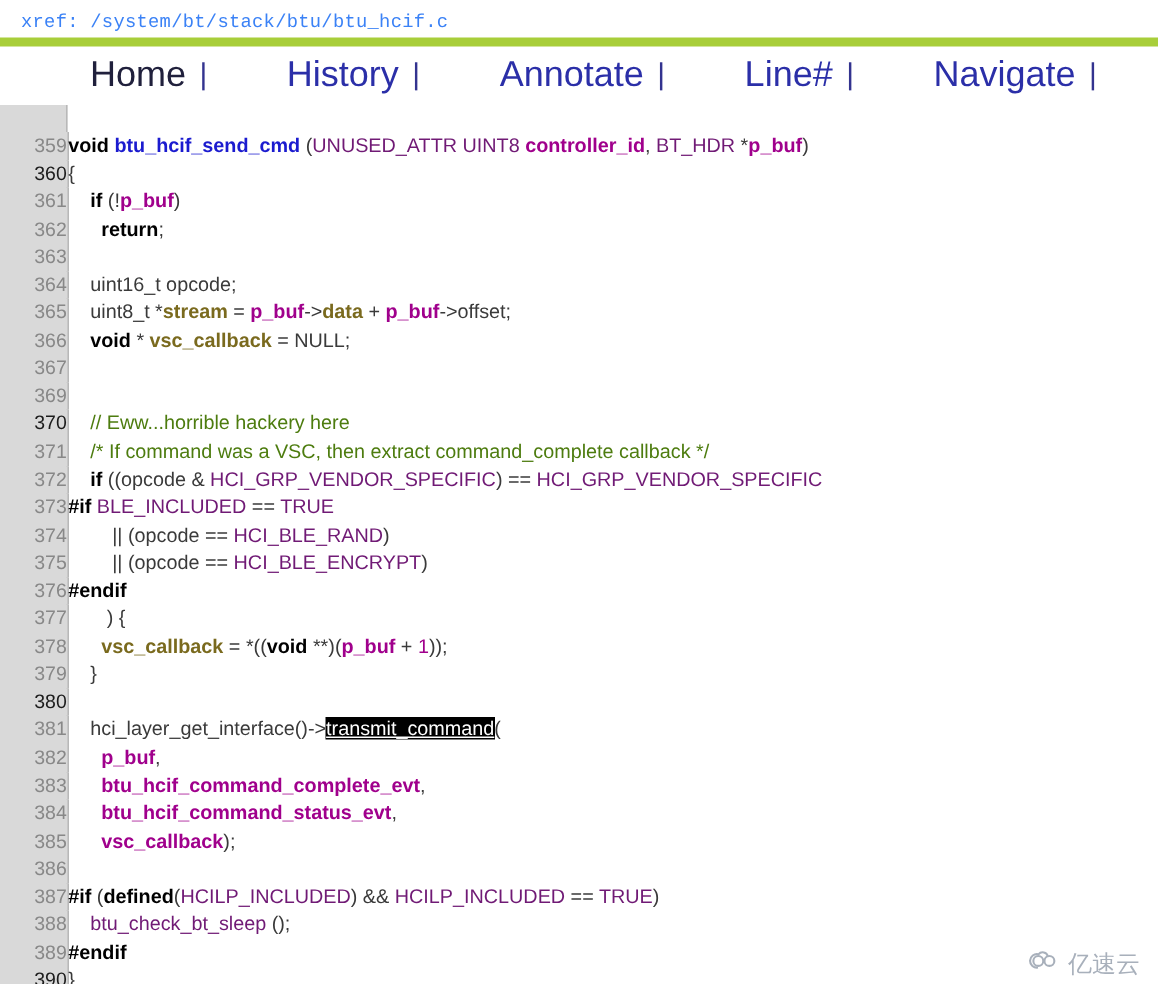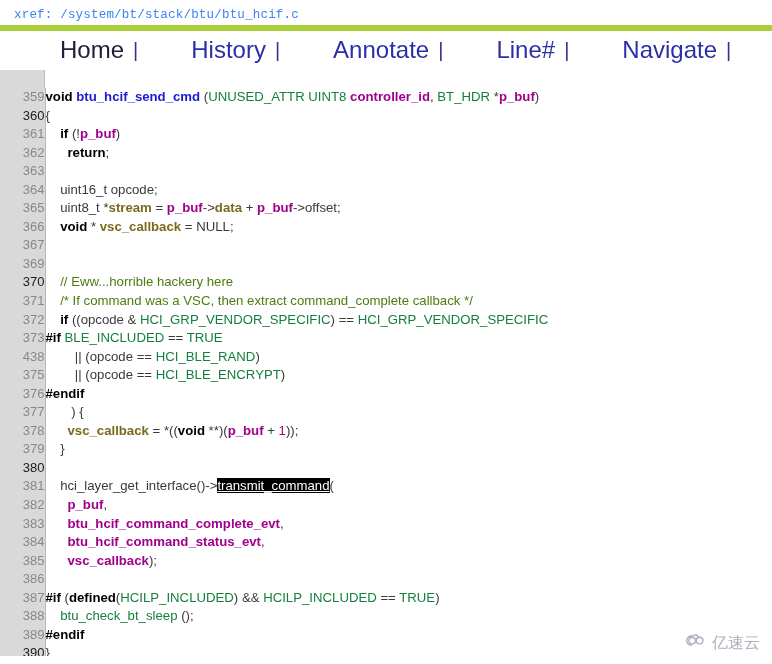--- a/index.html
+++ b/index.html
@@ -114,21 +114,21 @@
     color: #333333;
     white-space: pre;
     font-size: 13.2px;
   }
 
   
   .kw   { color: #000000; font-weight: bold; }          
   .fn   { color: #1b1bcf; font-weight: bold; }          
   .var  { color: #a0008c; font-weight: bold; }          
   .mem  { color: #7a6a1e; font-weight: bold; }          
-  .mac  { color: #15803d; }                              
+  .mac  { color: #701a75; }                              
   .cmt  { color: #4d7c0f; }                              
   .num  { color: #a0008c; }
   .plain{ color: #3a3a3a; }
   .lnk  { color: #555555; text-decoration: underline; }
   .sel  { background: #000000; color: #ffffff; text-decoration: underline; }
 
   
   .watermark {
     position: absolute;
     right: 12px; bottom: 10px;
@@ -219,21 +219,21 @@
           </tr>
           <tr>
             <td class="ln">372</td>
             <td class="src"><span class="plain">    </span><span class="kw">if</span><span class="plain"> ((opcode &amp; </span><span class="mac">HCI_GRP_VENDOR_SPECIFIC</span><span class="plain">) == </span><span class="mac">HCI_GRP_VENDOR_SPECIFIC</span></td>
           </tr>
           <tr>
             <td class="ln">373</td>
             <td class="src"><span class="kw">#if</span><span class="plain"> </span><span class="mac">BLE_INCLUDED</span><span class="plain"> == </span><span class="mac">TRUE</span></td>
           </tr>
           <tr>
-            <td class="ln">438</td>
+            <td class="ln">374</td>
             <td class="src"><span class="plain">        || (opcode == </span><span class="mac">HCI_BLE_RAND</span><span class="plain">)</span></td>
           </tr>
           <tr>
             <td class="ln">375</td>
             <td class="src"><span class="plain">        || (opcode == </span><span class="mac">HCI_BLE_ENCRYPT</span><span class="plain">)</span></td>
           </tr>
           <tr>
             <td class="ln">376</td>
             <td class="src"><span class="kw">#endif</span></td>
           </tr>

